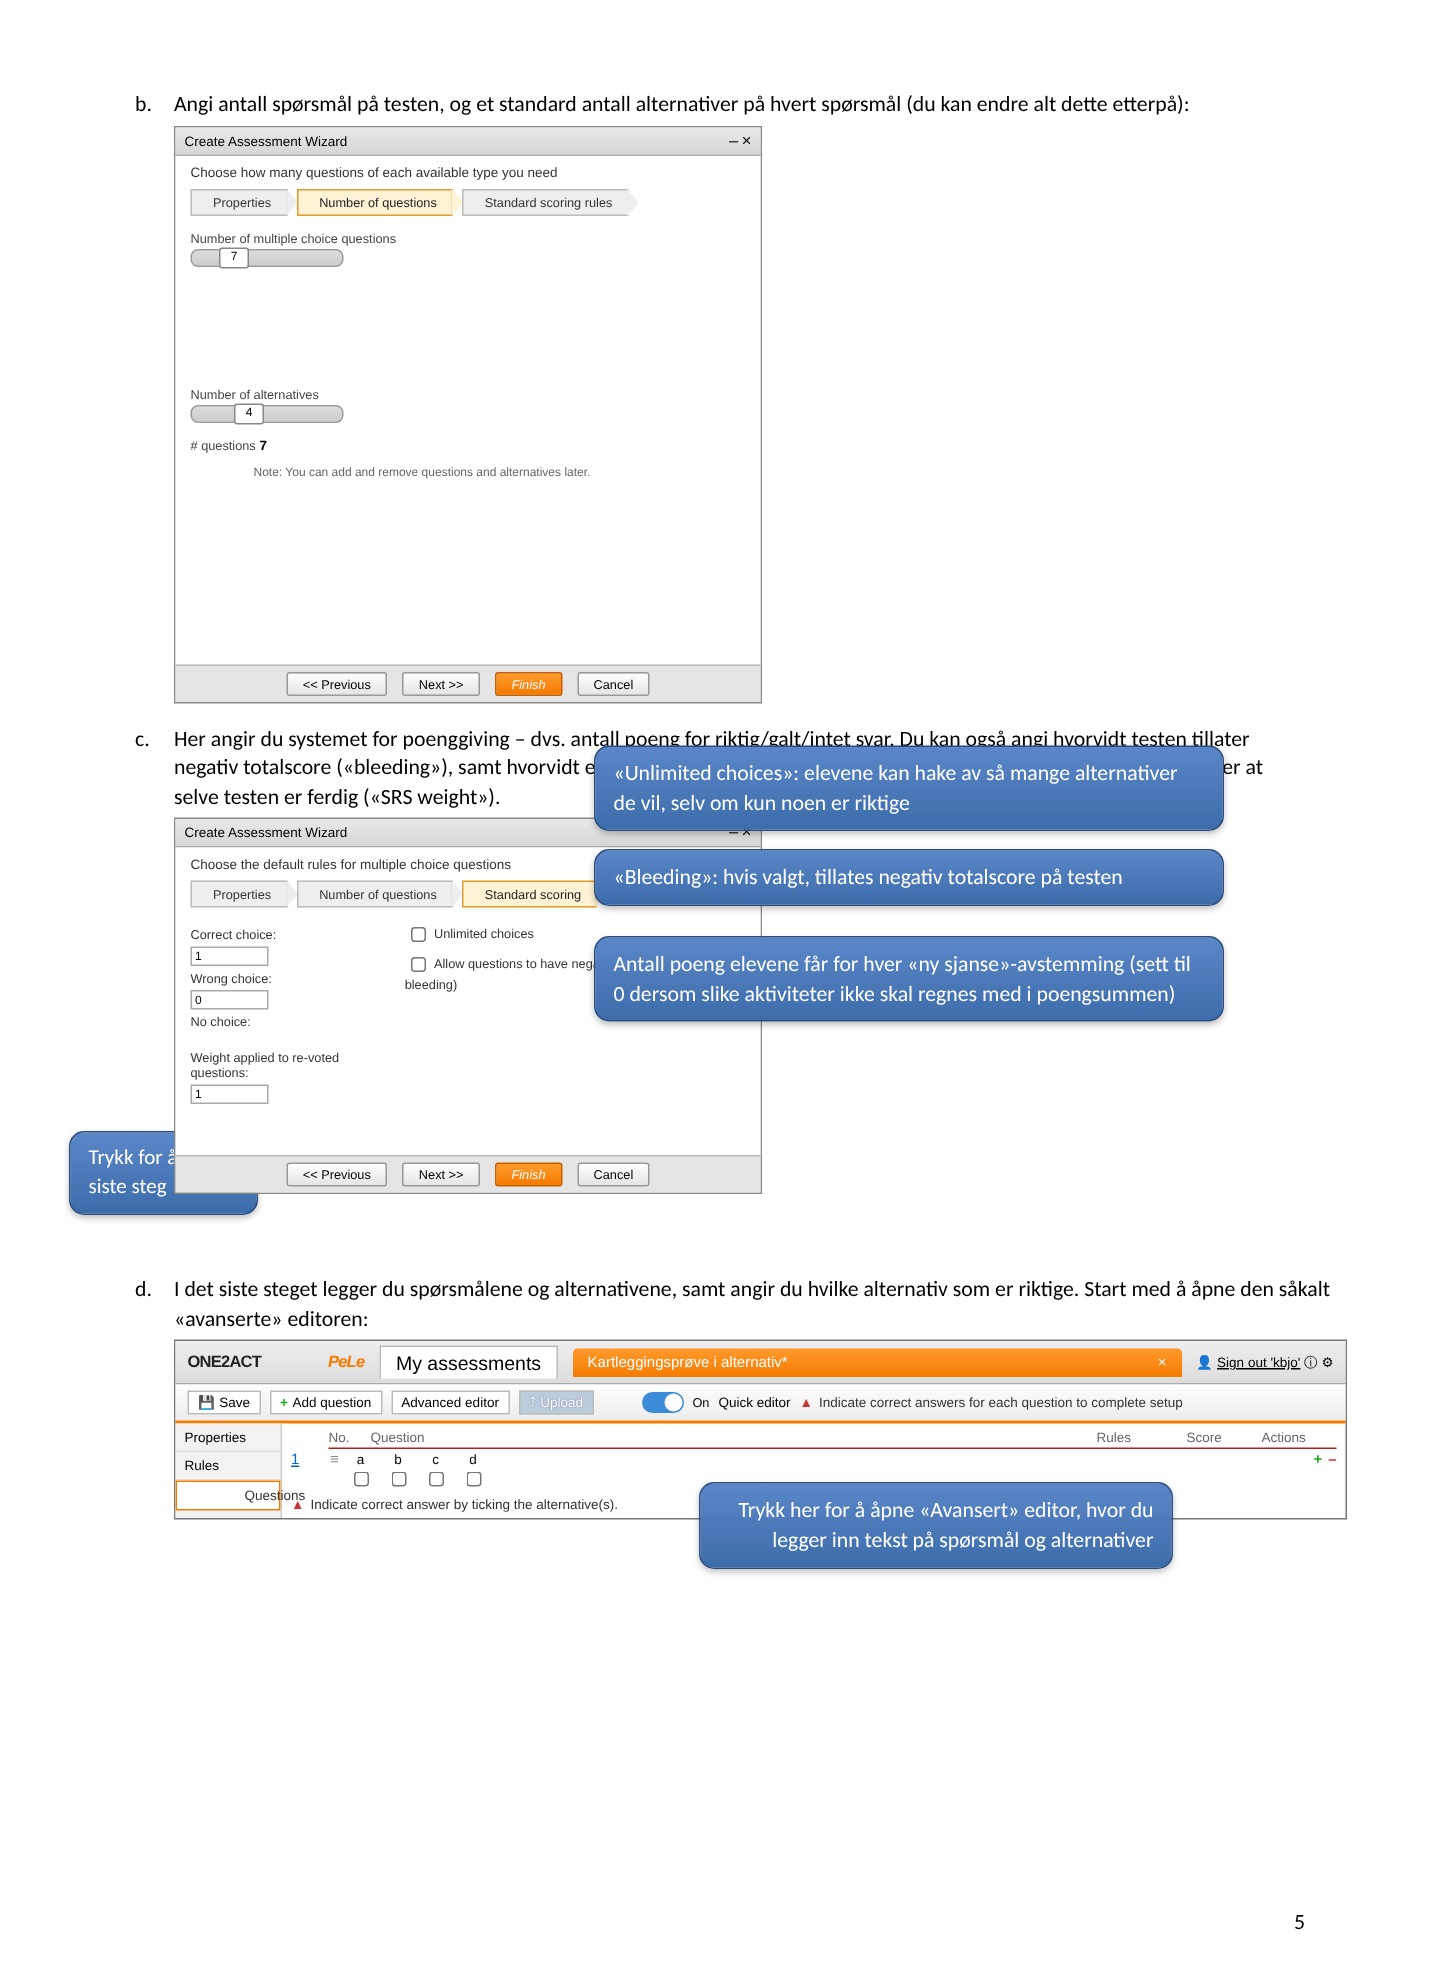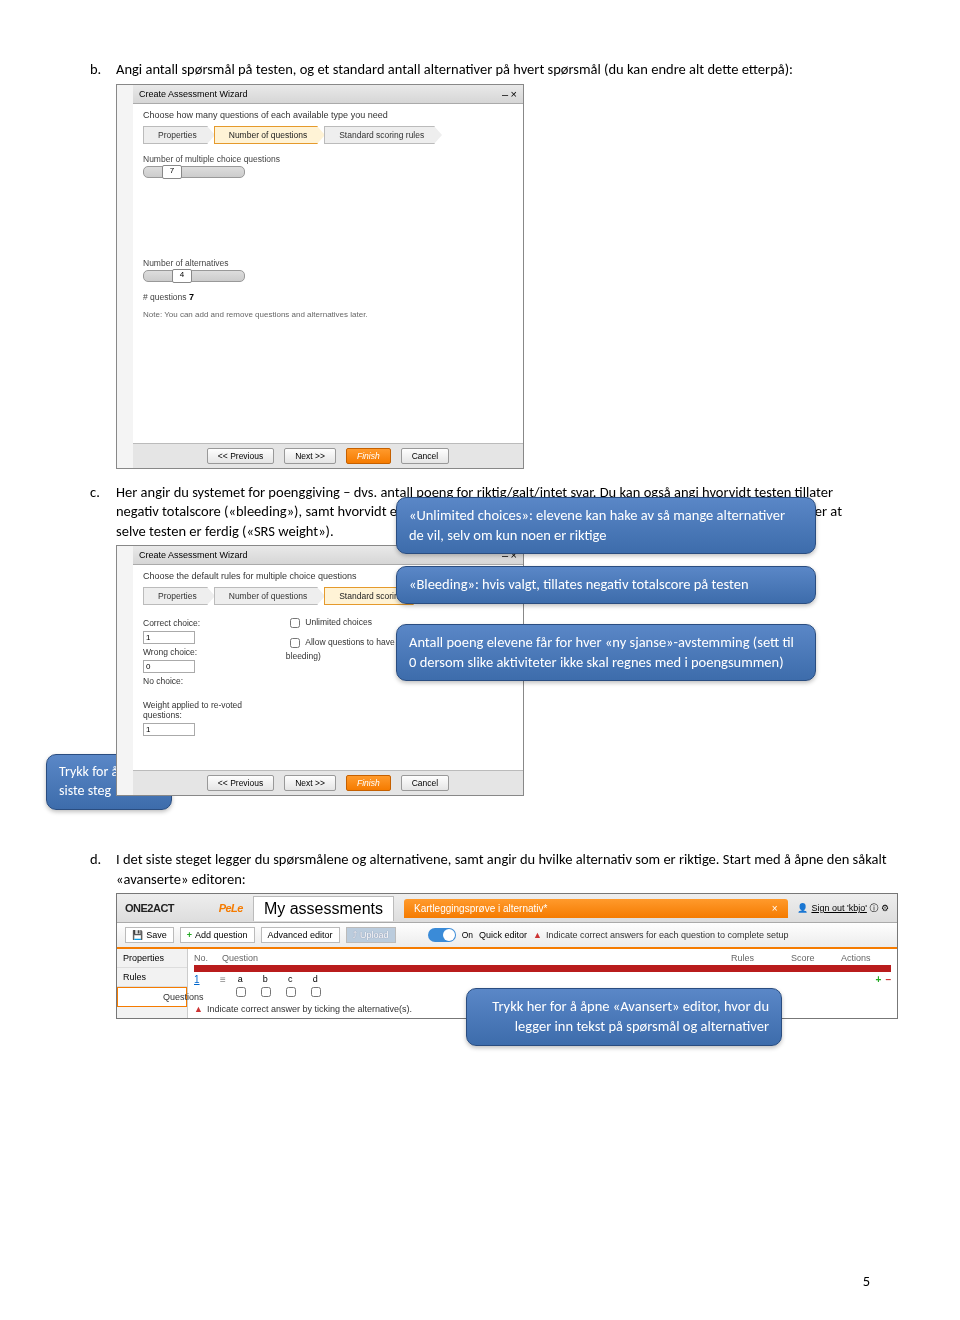--- a/index.html
+++ b/index.html
@@ -18,21 +18,20 @@
   .para { line-height: 1.35; }
 
   
   .wizard {
     width: 390px;
     border: 1px solid #888;
     background: linear-gradient(#f4f4f4,#f4f4f4);
     font-size: 9px;
     font-family: Arial, sans-serif;
     margin: 4px 0 8px 0;
-    padding-left: 16px;
   }
   .wiz-title {
     background: linear-gradient(#e9e9e9,#d6d6d6);
     border-bottom: 1px solid #aaa;
     padding: 3px 6px;
     display: flex;
     justify-content: space-between;
     align-items: center;
   }
   .wiz-body { background: #fff; padding: 6px 10px 4px 10px; }
@@ -70,21 +69,21 @@
     margin-top: 2px;
   }
   .slider-knob {
     position: absolute; top: -2px; width: 18px; height: 12px;
     background: #fff;
     border: 1px solid #888;
     border-radius: 2px;
     text-align: center;
     font-size: 8px;
   }
-  .tinynote { font-size: 8px; color: #666; margin-top: 8px; }
+  .tinynote { font-size: 8px; color: #666; margin-top: 8px; margin-left: 42px; }
   .wiz-footer {
     background: #e5e5e5; border-top: 1px solid #bbb;
     display: flex; justify-content: center; gap: 10px;
     padding: 4px 0;
   }
   .wbtn {
     font-size: 8.5px; padding: 2px 10px;
     background: linear-gradient(#fefefe,#e5e5e5);
     border: 1px solid #999; border-radius: 2px;
   }
@@ -120,21 +119,21 @@
   }
   .ed-top {
     background: linear-gradient(#eee,#ddd);
     border-bottom: 1px solid #aaa;
     display: flex; align-items: center;
     height: 28px; padding: 0 8px;
     gap: 10px;
   }
   .logo { font-weight: bold; font-size: 11px; letter-spacing: -0.5px; }
   .logo .o{color:#222;} .logo .pele{color:#f57b00; font-style:italic;margin-left:42px;}
-  .mytab { background:#fff; border:1px solid #bbb; border-bottom:none; padding:3px 10px; font-size:16px; }
+  .mytab { background:#fff; border:1px solid #bbb; border-bottom:none; padding:3px 10px; font-size:13px; }
   .orange-tab {
     flex: 1;
     background: linear-gradient(#ff9a2c,#f57b00);
     color:#fff; padding:4px 10px; font-size:10px; border-radius:3px 3px 0 0;
     display:flex; justify-content:space-between; align-items:center;
   }
   .ed-toolbar {
     background: linear-gradient(#fefefe,#ececec);
     border-bottom: 2px solid #f57b00;
     display:flex; align-items:center; gap:6px;
@@ -147,21 +146,21 @@
   .tbtn.upload { background:#bcd; color:#fff; text-shadow:0 0 1px #668; }
   .toggle { width:28px; height:14px; background:#3a8bd8; border-radius:7px; position:relative; }
   .toggle::after{content:"";position:absolute;right:1px;top:1px;width:12px;height:12px;background:#fff;border-radius:6px;}
   .warn { color:#333; font-size:9px; display:flex; align-items:center; gap:4px;}
   .warn .tri{color:#c33;}
   .ed-main { display:flex; }
   .ed-side { width:70px; background:#f2f2f2; border-right:1px solid #ccc; }
   .ed-side div{ padding:4px 6px; border-bottom:1px solid #ddd; font-size:9px;}
   .ed-side .sel{ background:#fff; border:1px solid #f57b00; color:#333;padding-left:45px;}
   .ed-content { flex:1; padding:4px 6px; }
-  .ed-hdr { display:flex; font-size:9px; color:#666; border-bottom:7px solid #b91c1c; padding-bottom:2px;}
+  .ed-hdr { display:flex; font-size:9px; color:#666; border-bottom:1px solid #b91c1c; padding-bottom:2px;margin-left:25px;}
   .ed-hdr span:nth-child(1){width:28px;} .ed-hdr span:nth-child(2){flex:1;}
   .qrow { display:flex; align-items:flex-start; gap:6px; margin-top:2px;}
   .qnum{ width:20px; font-size:10px; text-decoration:underline; color:#06c;}
   .alts { display:flex; gap:8px; font-size:9px;}
   .alts div{ text-align:center;}
   .alts input{ width:10px; height:10px;}
   .plus{color:#2a2;font-weight:bold;} .minus{color:#c33;font-weight:bold;}
   .ed-note{font-size:9px;color:#333;margin-top:4px;display:flex;align-items:center;gap:4px;}
   .icon-btn { font-size:11px; cursor:default;}
   .pagenum { position: absolute; bottom: 30px; right: 90px; font-size:14.5px;}

